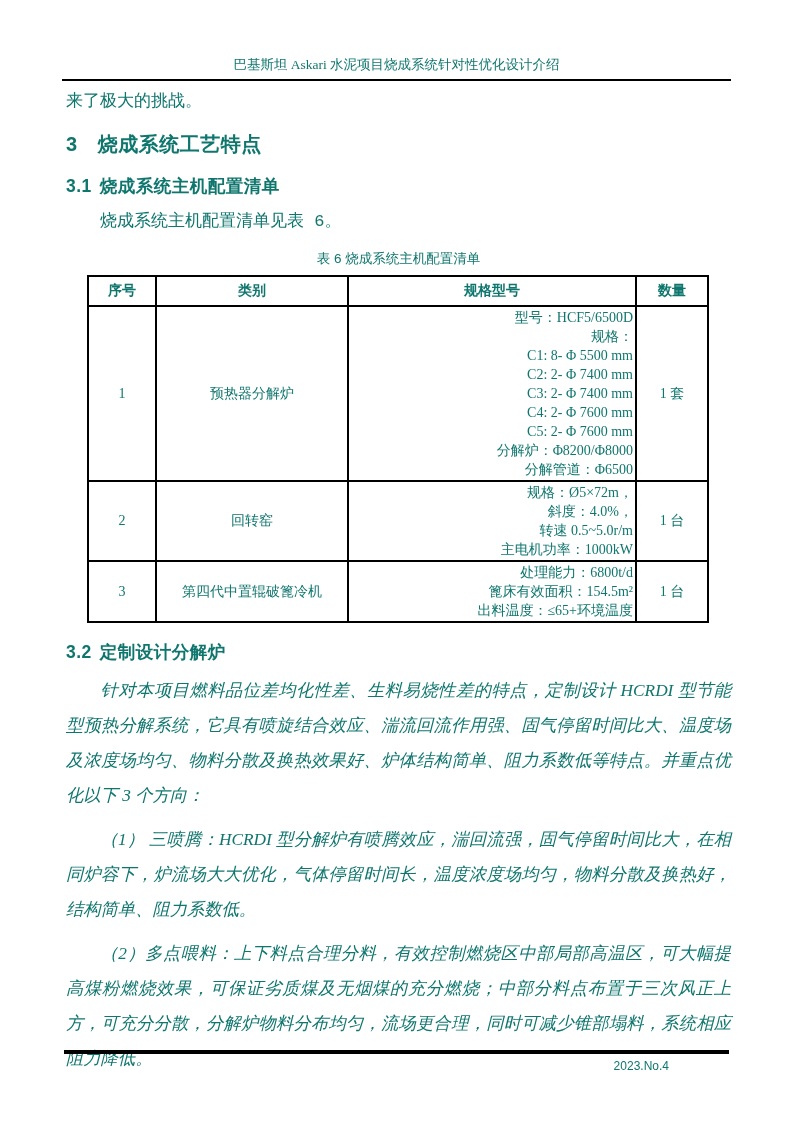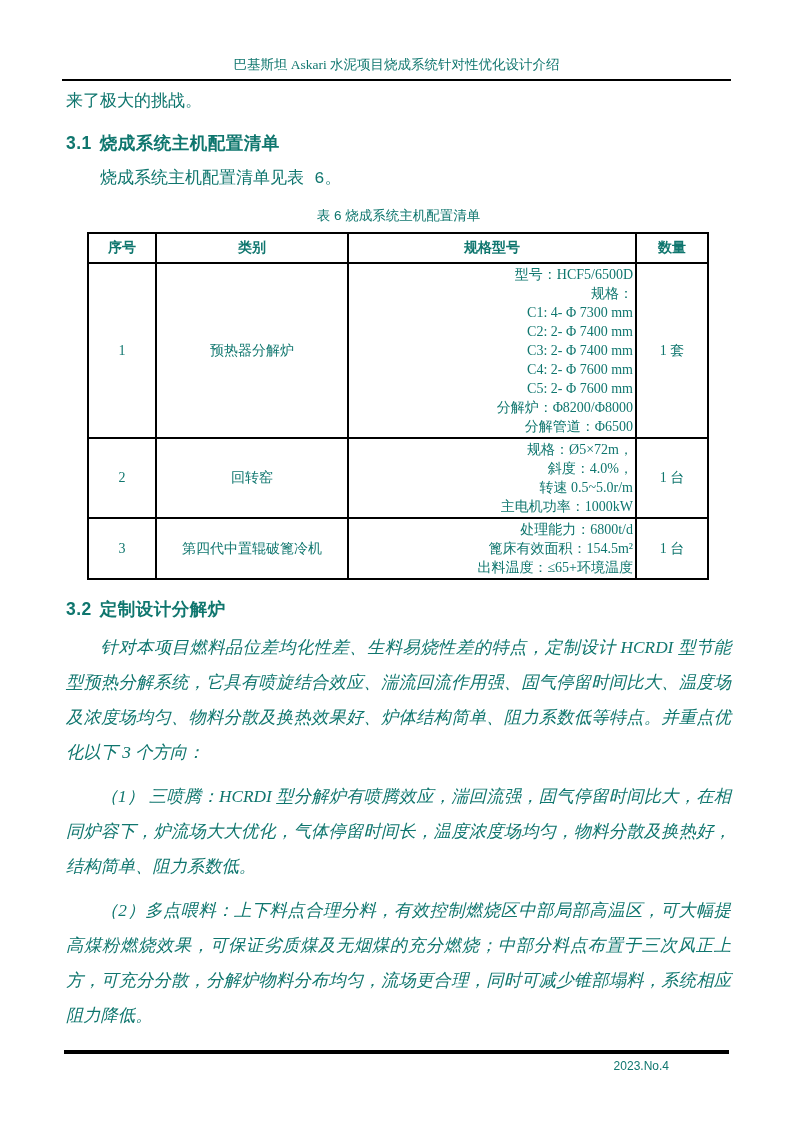--- a/index.html
+++ b/index.html
@@ -97,20 +97,21 @@
 <div class="page">
 
   <div class="running-header">
     <span>巴基斯坦 Askari 水泥项目烧成系统针对性优化设计介绍</span>
   </div>
 
   <div class="content">
 
     <p class="p-intro">来了极大的挑战。</p>
 
+    <h1 class="sec"><span class="sec-num">3</span><span>烧成系统工艺特点</span></h1>
 
     <h2 class="subsec"><span class="sec-num">3.1</span><span>烧成系统主机配置清单</span></h2>
 
     <p class="p-lead">烧成系统主机配置清单见表 6。</p>
 
     <div class="table-caption">表 6 烧成系统主机配置清单</div>
 
     <table class="cfg">
       <colgroup>
         <col style="width:68px">
@@ -126,21 +127,21 @@
           <th>数量</th>
         </tr>
       </thead>
       <tbody id="cfg-body">
           <tr>
             <td>1</td>
             <td>预热器分解炉</td>
             <td>
               <div class="spec-line">型号：HCF5/6500D</div>
               <div class="spec-line">规格：</div>
-              <div class="spec-line">C1: 4- Φ 7300 mm</div>
+              <div class="spec-line">C1: 8- Φ 5500 mm</div>
               <div class="spec-line">C2: 2- Φ 7400 mm</div>
               <div class="spec-line">C3: 2- Φ 7400 mm</div>
               <div class="spec-line">C4: 2- Φ 7600 mm</div>
               <div class="spec-line">C5: 2- Φ 7600 mm</div>
               <div class="spec-line">分解炉：Φ8200/Φ8000</div>
               <div class="spec-line">分解管道：Φ6500</div>
             </td>
             <td>1 套</td>
           </tr>
           <tr>

